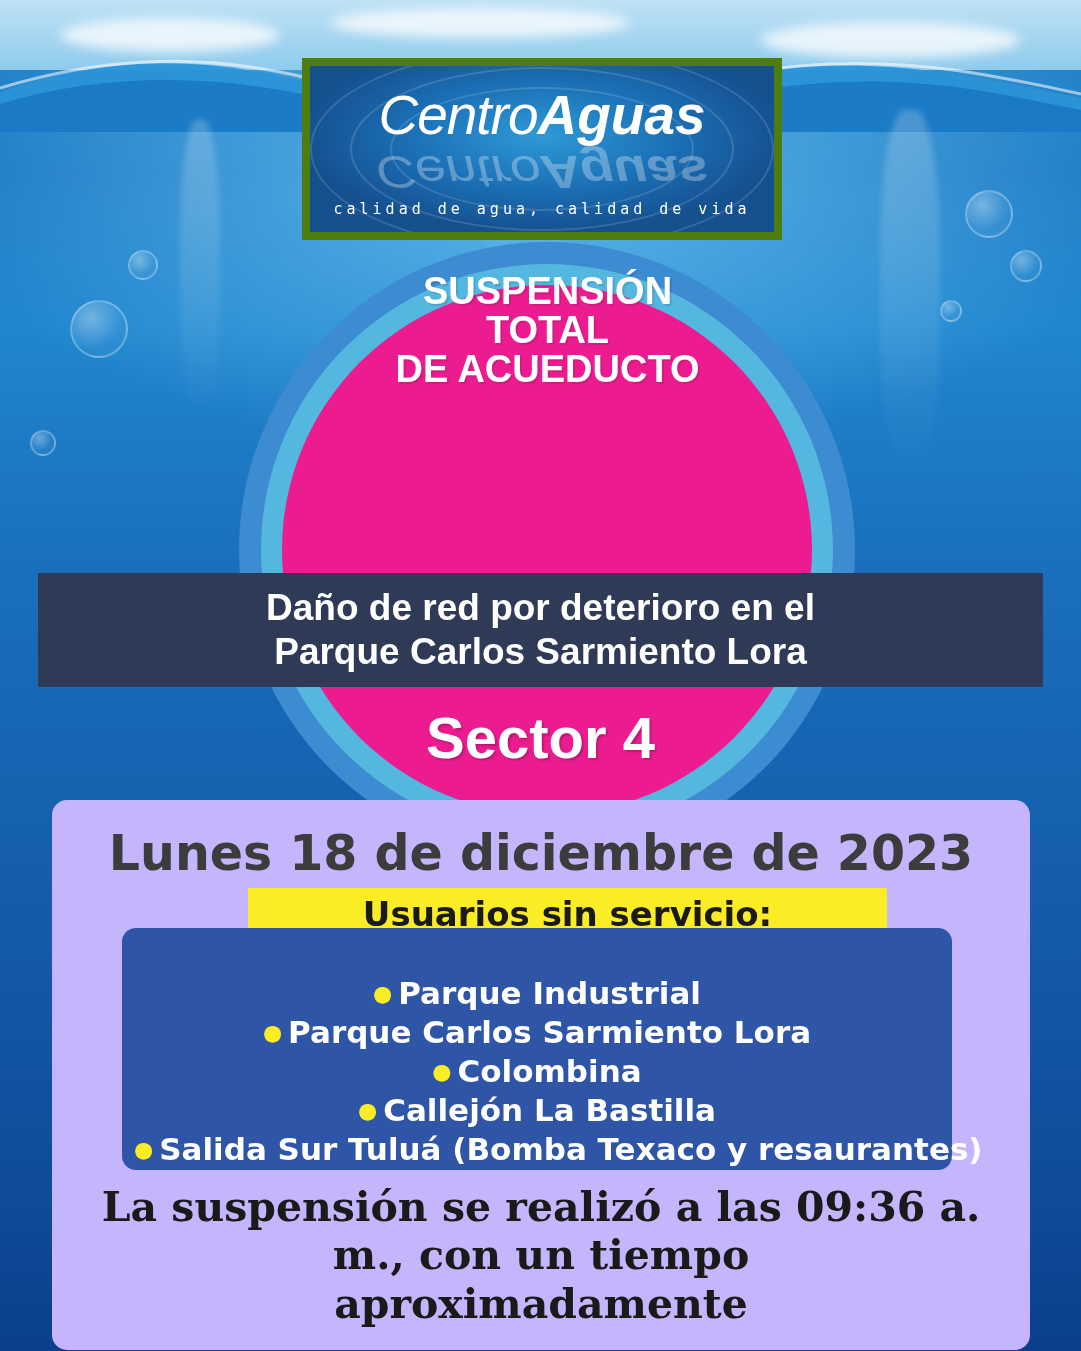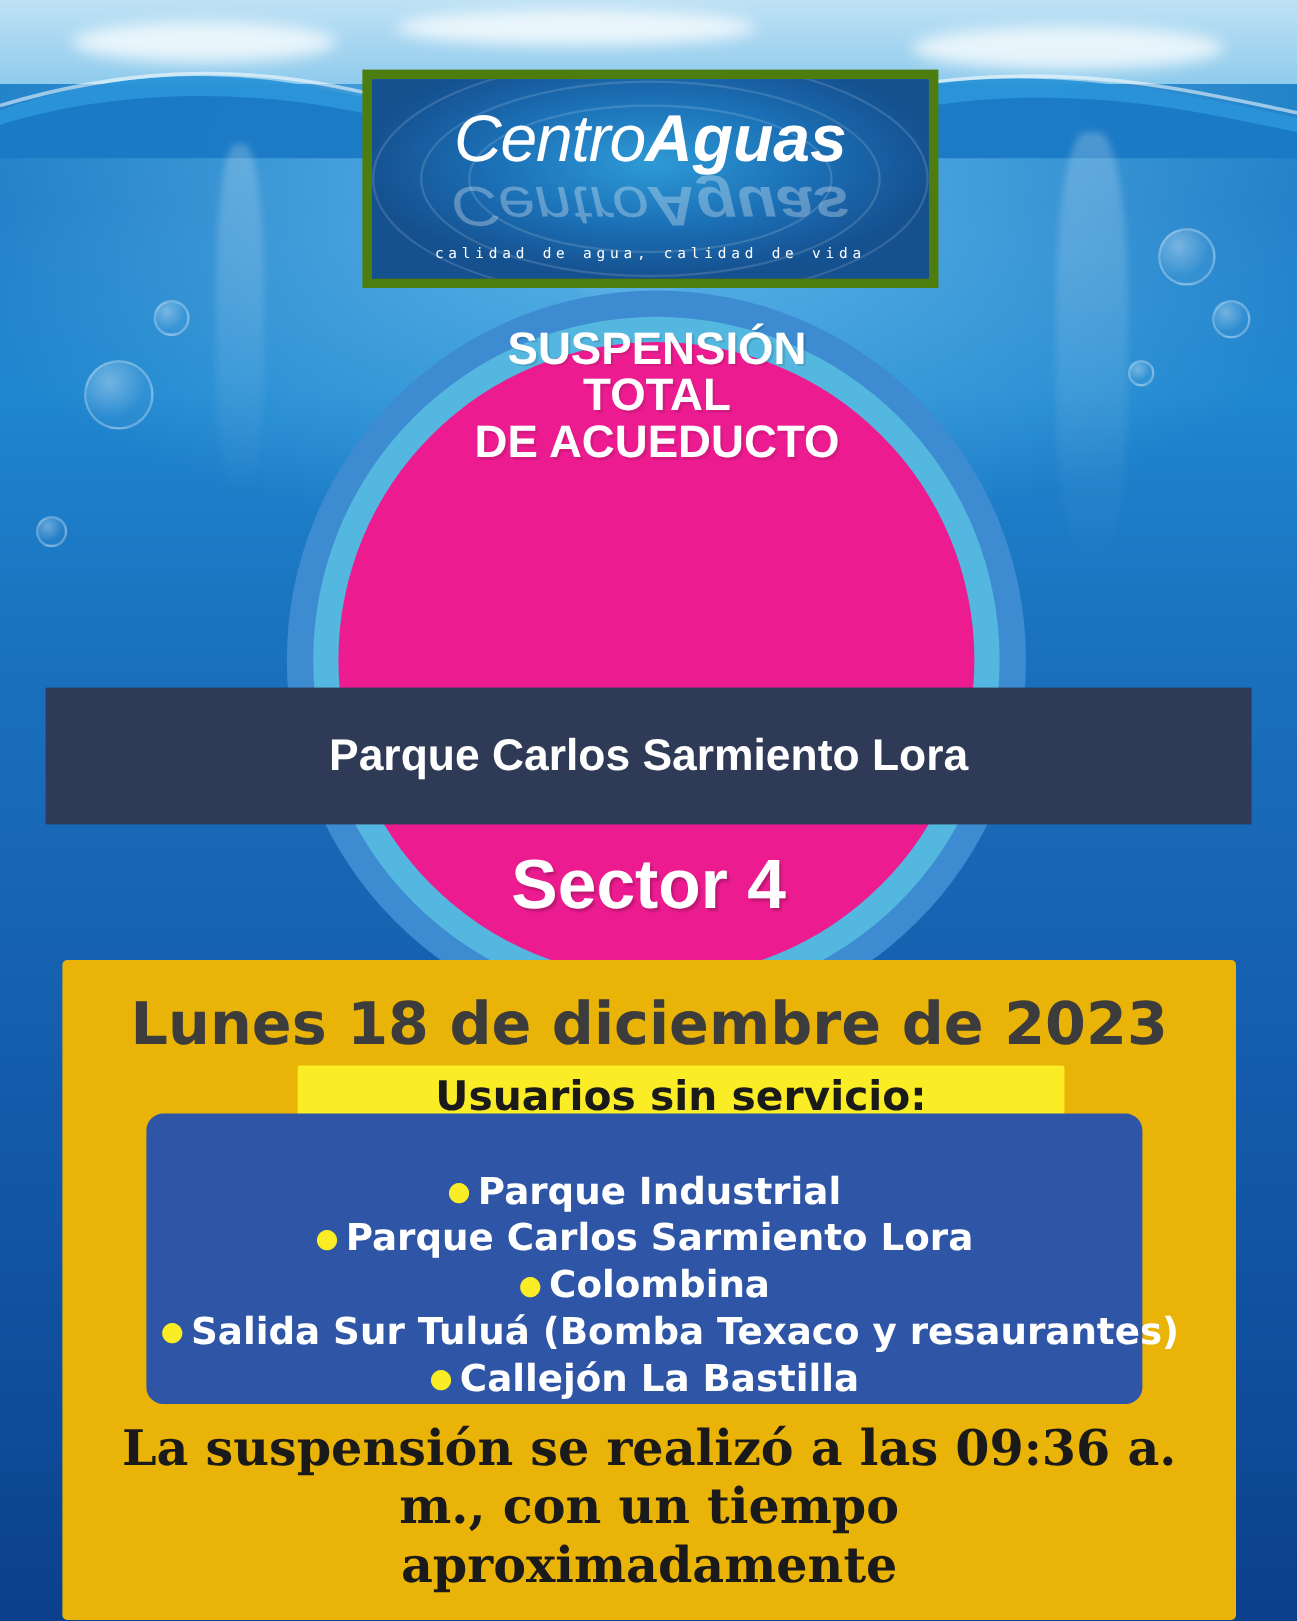--- a/index.html
+++ b/index.html
@@ -137,21 +137,21 @@
     filter: blur(0.6px);
   }
   .logo-reflect .thin { font-style: italic; }
   .logo-reflect .bold { font-weight: bold; font-style: italic; }
   .logo-tagline {
     position: absolute;
     left: 0; right: 0;
     bottom: 14px;
     text-align: center;
     color: #ffffff;
-    font-size: 12px;
+    font-size: 15px;
     letter-spacing: 4px;
     font-family: "DejaVu Sans Mono", monospace;
   }
 
   
   .circle-outer {
     position: absolute;
     left: 239px;
     top: 242px;
     width: 616px;
@@ -226,22 +226,22 @@
     text-shadow: 2px 2px 2px rgba(0,0,0,0.2);
   }
 
   
   .card {
     position: absolute;
     left: 52px;
     top: 800px;
     width: 978px;
     height: 550px;
-    background: #eab308;
-    border-radius: 4px;
+    background: #c4b5fd;
+    border-radius: 15px;
   }
   .card-date {
     position: absolute;
     left: 0; right: 0;
     top: 25px;
     text-align: center;
     font-size: 49px;
     font-weight: bold;
     color: #3c3c3c;
     font-family: "DejaVu Sans", sans-serif;
@@ -359,40 +359,41 @@
   <div class="circle-inner"></div>
 
   <div class="headline">
     <div>SUSPENSIÓN</div>
     <div>TOTAL</div>
     <div>DE ACUEDUCTO</div>
   </div>
 
   <div class="band">
     <div class="band-text">
+      <div>Daño de red por deterioro en el</div>
       <div>Parque Carlos Sarmiento Lora</div>
     </div>
   </div>
 
   <div class="sector">Sector 4</div>
 
   <div class="card">
     <div class="card-date">Lunes 18 de diciembre de 2023</div>
 
     <div class="users-label">
       <span>Usuarios sin servicio:</span>
     </div>
 
     <div class="users-box">
       <ul class="users-list">
         <li>Parque Industrial</li>
         <li>Parque Carlos Sarmiento Lora</li>
         <li>Colombina</li>
+        <li>Callejón La Bastilla</li>
         <li>Salida Sur Tuluá (Bomba Texaco y resaurantes)</li>
-        <li>Callejón La Bastilla</li>
       </ul>
     </div>
 
     <div class="card-note">
       <div>La suspensión se realizó a las 09:36 a. m., con un tiempo</div>
       <div>aproximadamente</div>
     </div>
   </div>
 
 </div>

